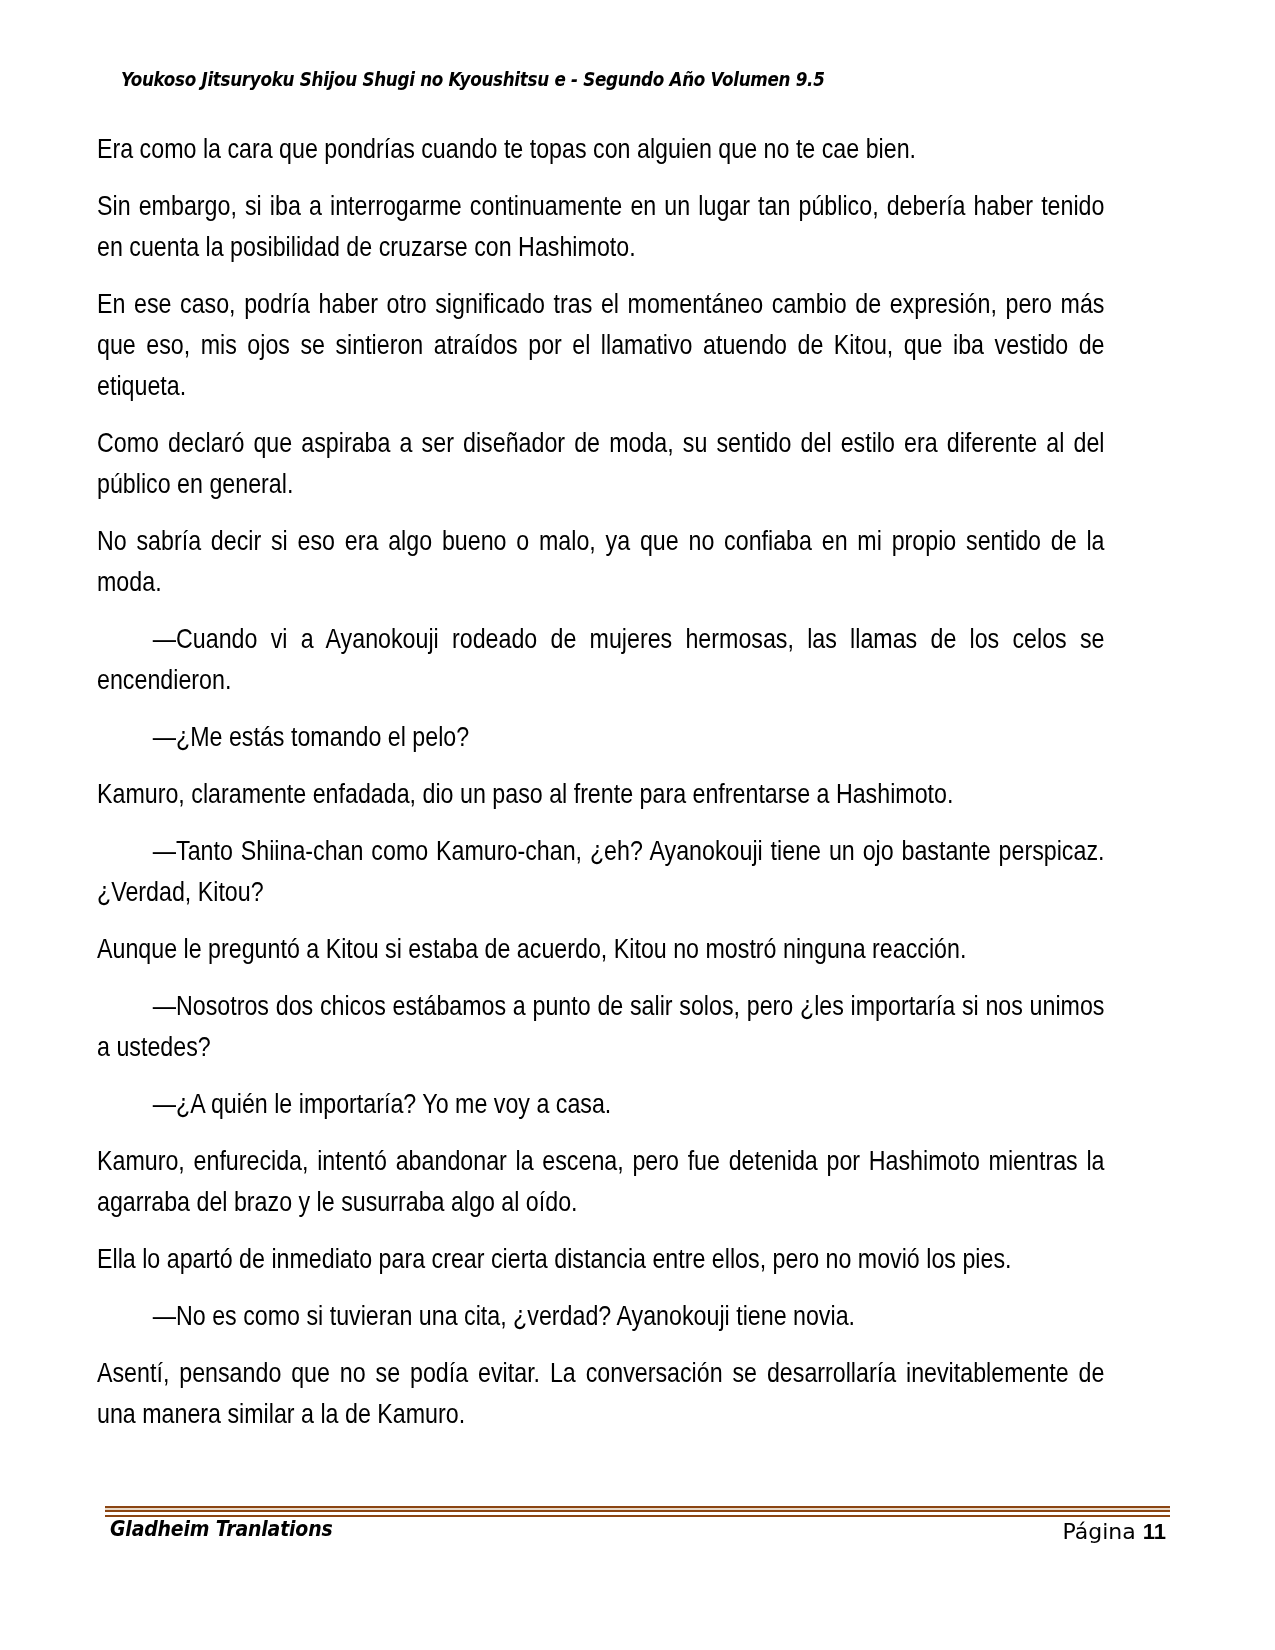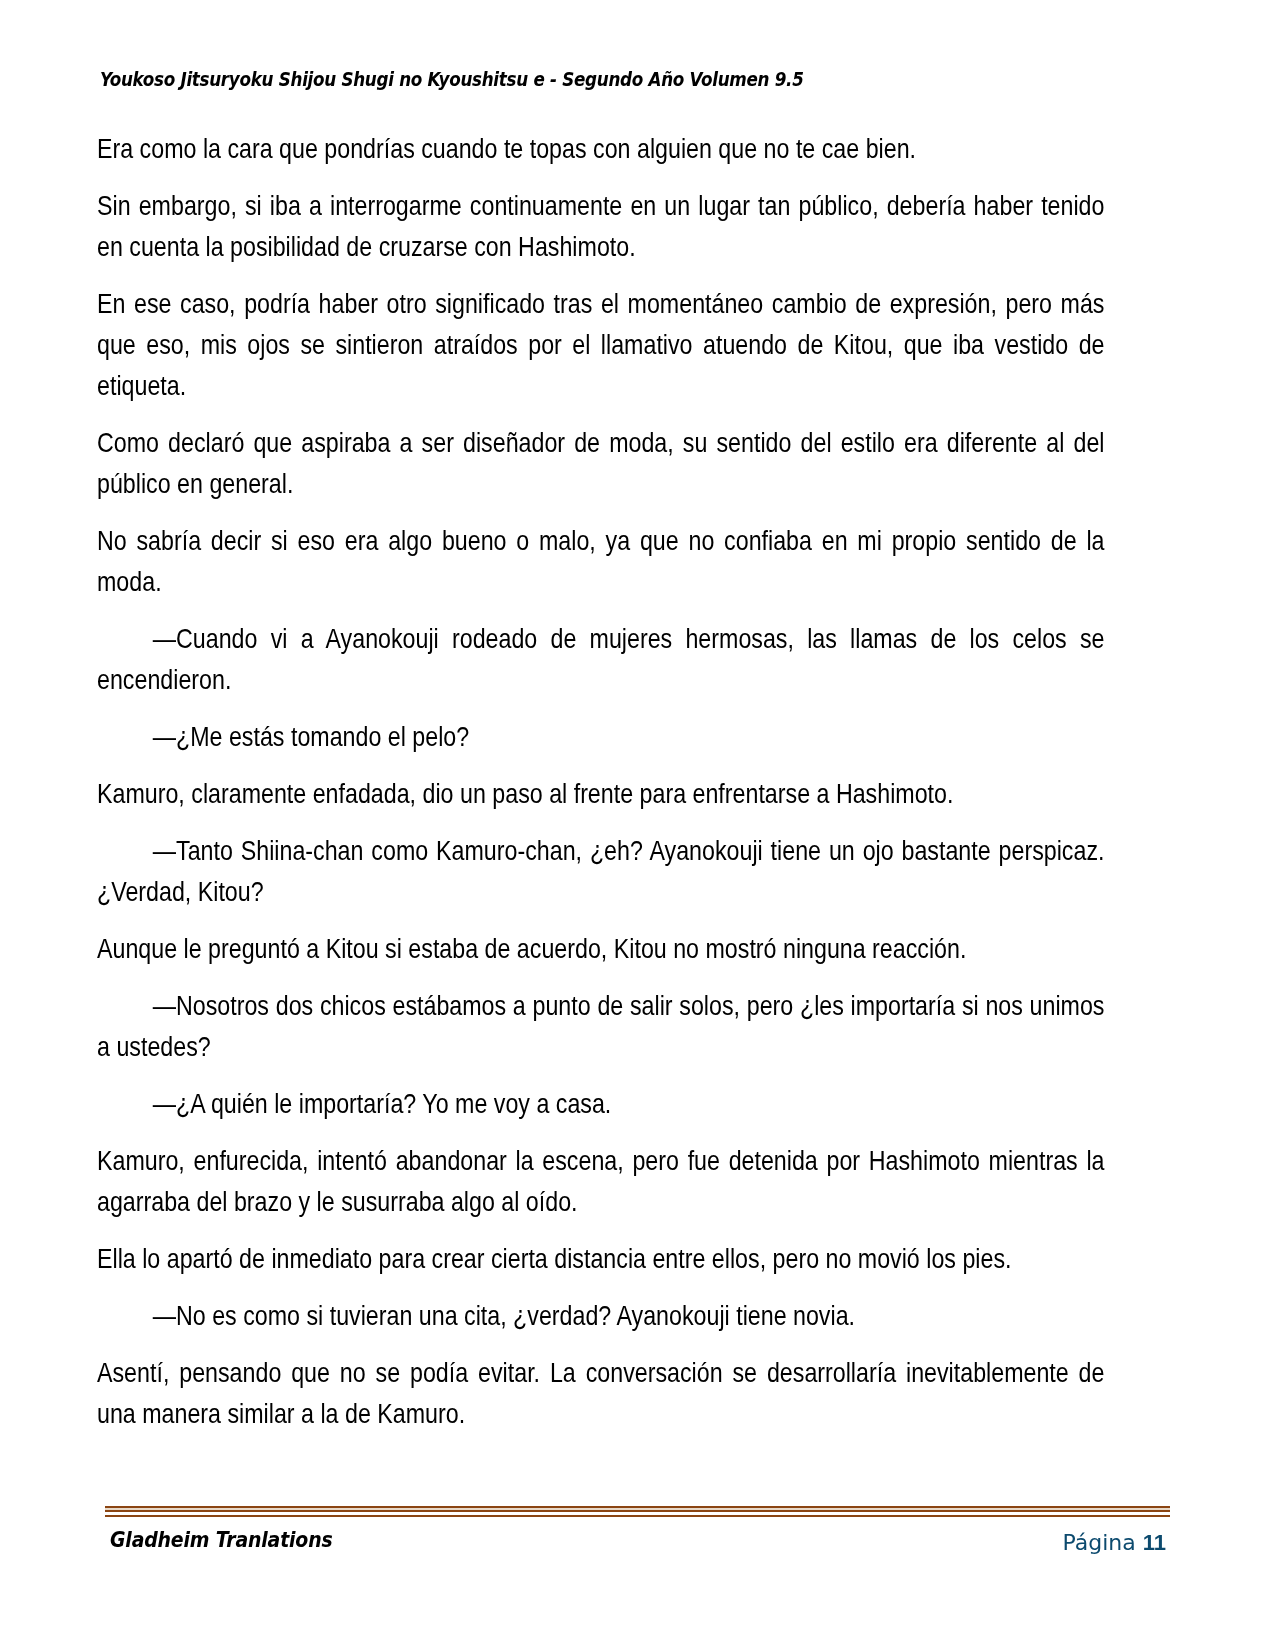--- a/index.html
+++ b/index.html
@@ -15,21 +15,21 @@
     width: 1275px;
     height: 1650px;
     background: #ffffff;
     box-sizing: border-box;
     overflow: hidden;
   }
 
   
   .header {
     position: absolute;
-    left: 100px;
+    left: 121px;
     top: 68px;
     width: 1005px;
     height: 34px;
   }
   .header-title {
     font-family: "DejaVu Sans", sans-serif;
     font-weight: bold;
     font-style: italic;
     font-size: 19.5px;
     letter-spacing: -0.35px;
@@ -86,21 +86,20 @@
     content: "";
     position: absolute;
     left: 0;
     right: 0;
     top: -4px;
     height: 1.5px;
     background: #e8d9c8;
   }
   .footer-row {
     position: relative;
-    margin-top: 11px;
     height: 36px;
   }
   .footer-brand {
     position: absolute;
     left: 5px;
     top: 0;
     font-family: "DejaVu Sans", sans-serif;
     font-weight: bold;
     font-style: italic;
     font-size: 21px;
@@ -109,21 +108,21 @@
     white-space: nowrap;
     transform: scaleX(0.9);
     transform-origin: left center;
   }
   .footer-page {
     position: absolute;
     right: 4px;
     top: 2px;
     font-family: "DejaVu Sans", sans-serif;
     font-size: 22px;
-    color: #0c4a6e;
+    color: #000000;
     white-space: nowrap;
   }
   .footer-page .pg-num {
     font-family: "Liberation Sans", sans-serif;
     font-weight: bold;
     font-size: 22px;
   }
 </style>
 </head>
 <body>

